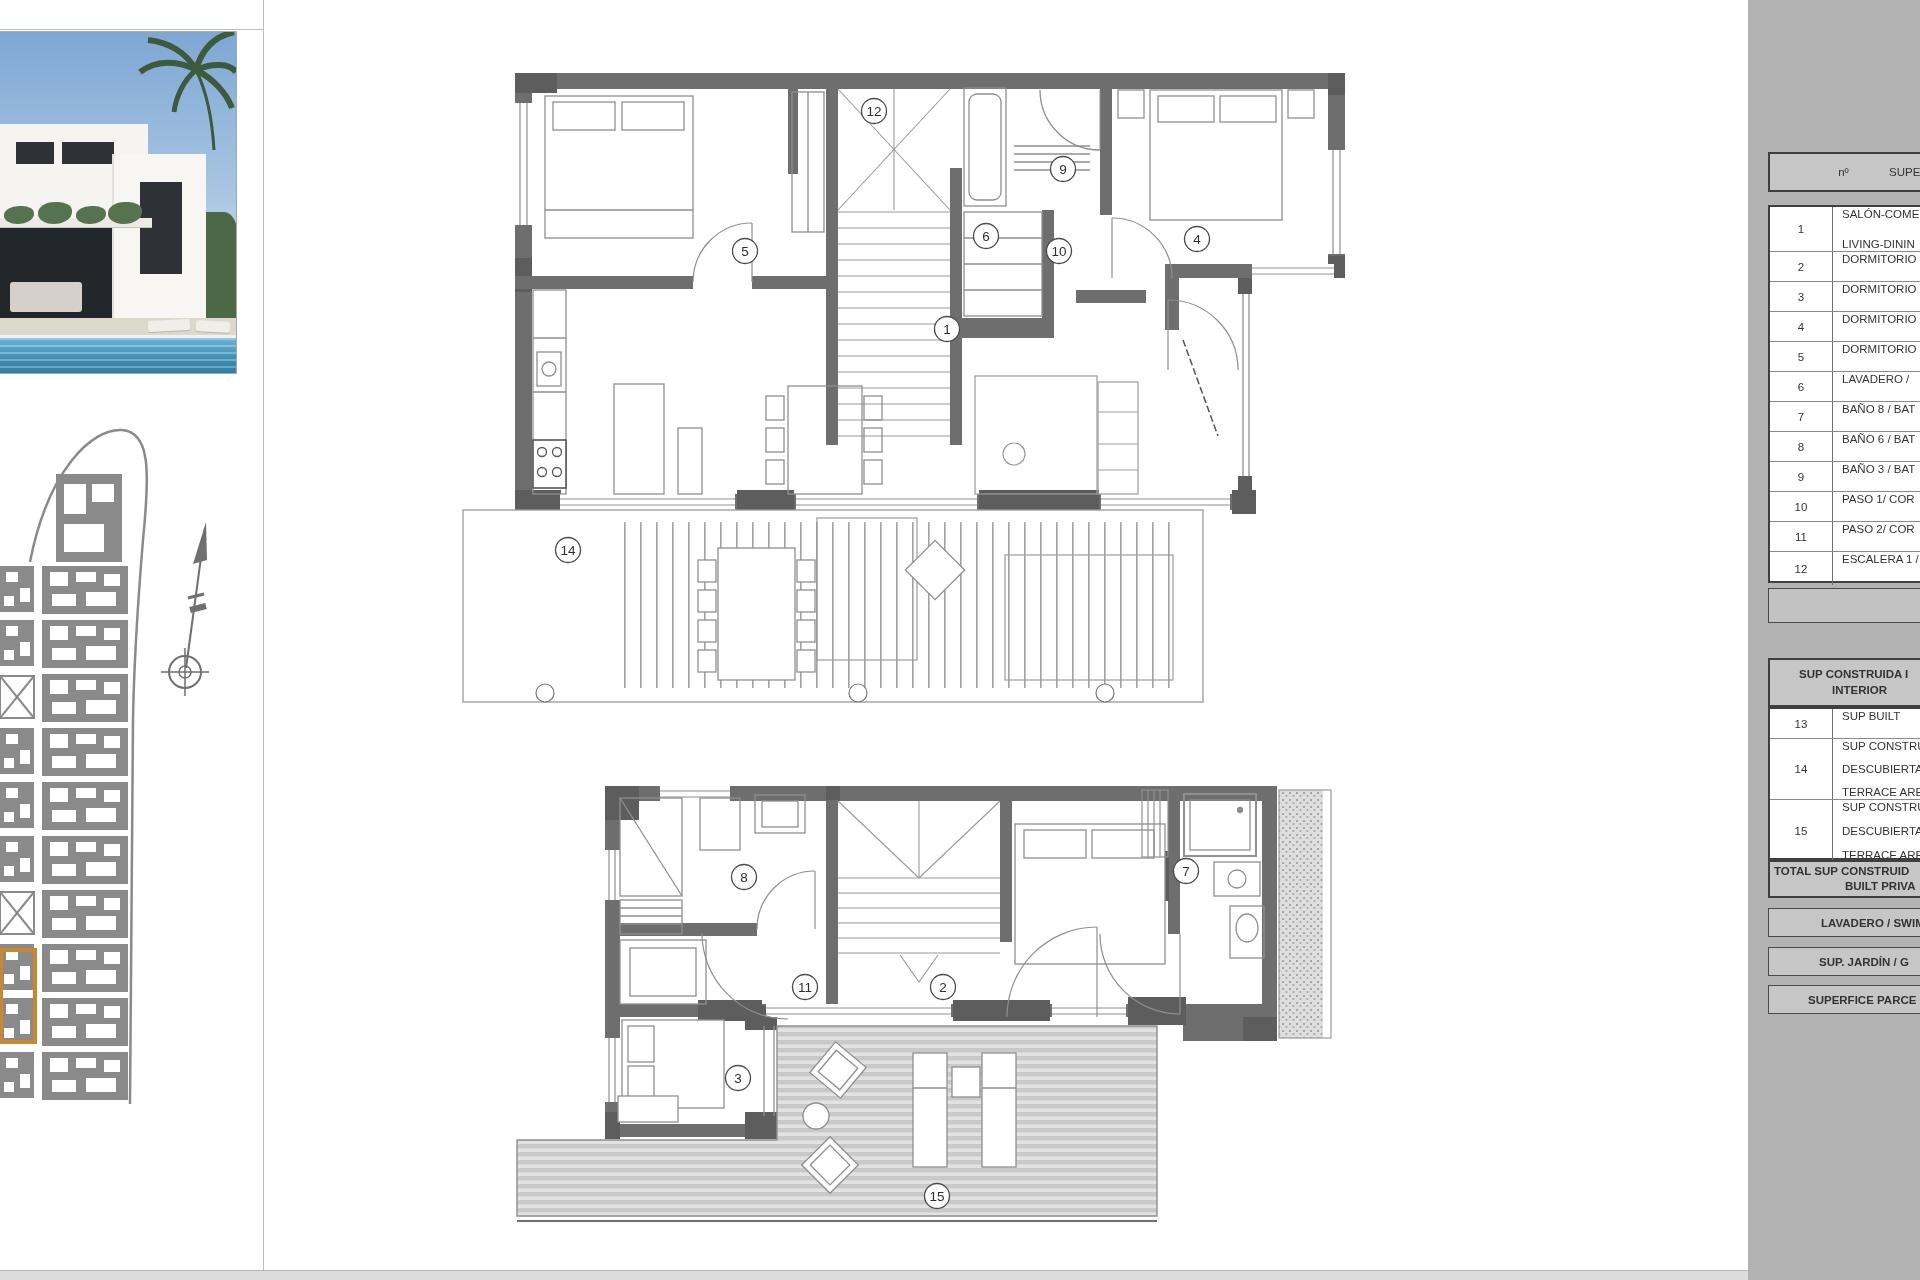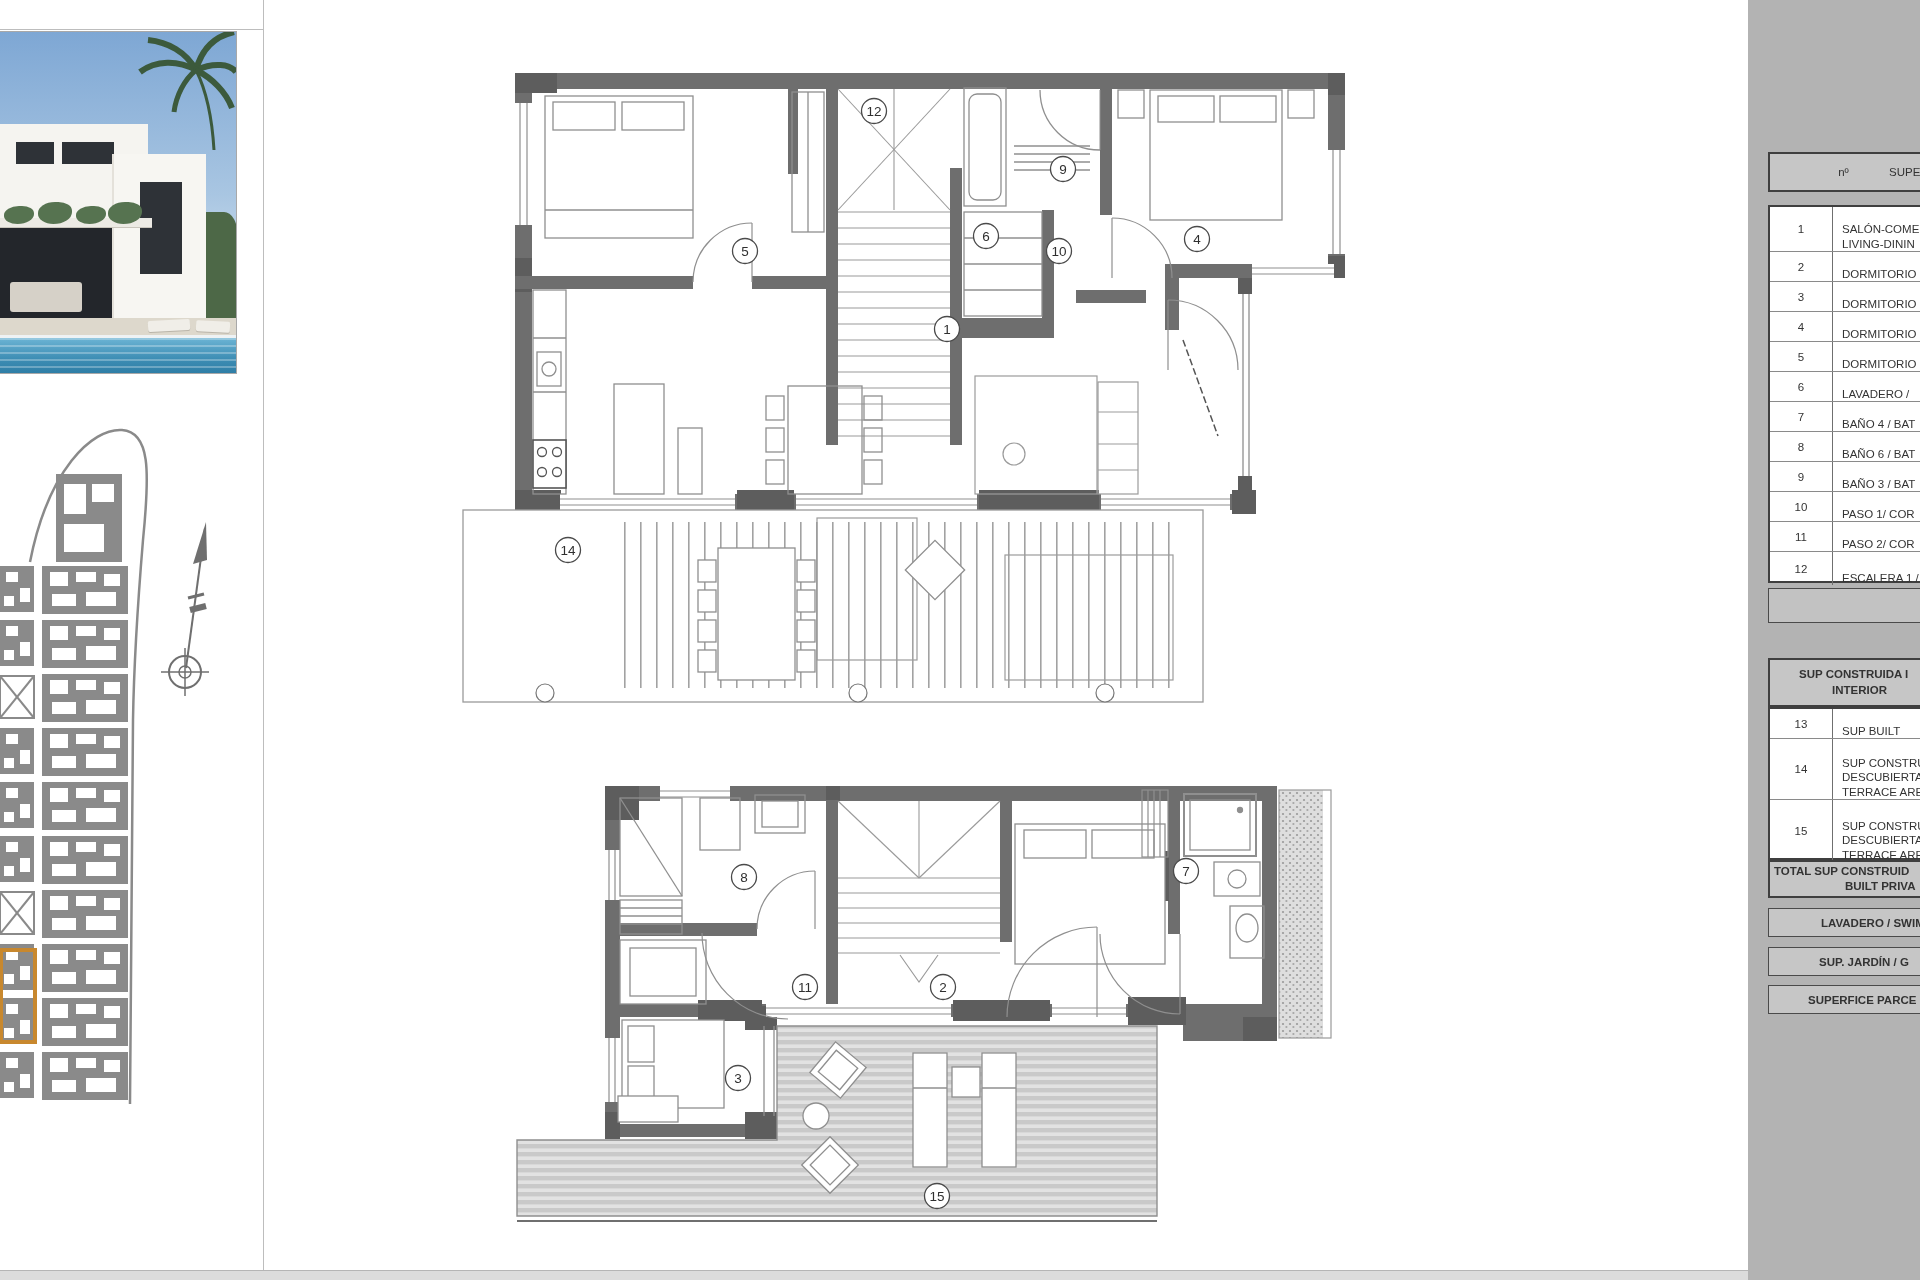--- a/index.html
+++ b/index.html
@@ -33,21 +33,21 @@
   
   .right-panel{position:absolute;left:1748px;top:0;width:172px;height:1280px;background:#b3b3b3;}
   .tbl{position:absolute;font-size:11.5px;color:#333;}
   .tbl-box{position:absolute;left:1768px;width:400px;background:#ffffff;border:2px solid #3f3f3f;box-sizing:border-box;}
   .tbl-gray{background:#c6c6c6;}
   .thead{display:flex;align-items:center;height:100%;}
   .thead .c1{width:63px;text-align:center;padding-left:42px;}
   .trow{display:flex;border-bottom:1px solid #8a8a8a;box-sizing:border-box;}
   .trow:last-child{border-bottom:none;}
   .tnum{width:63px;border-right:1px solid #6f6f6f;display:flex;align-items:center;justify-content:center;flex:none;box-sizing:border-box;}
-  .tlbl{padding-left:9px;display:flex;flex-direction:column;justify-content:flex-end;line-height:1.25;}
+  .tlbl{padding-left:9px;display:flex;flex-direction:column;justify-content:space-between;line-height:1.25;}
   .band{position:absolute;left:1768px;width:400px;background:#c2c2c2;border:1.5px solid #4a4a4a;box-sizing:border-box;}
   .footbox{position:absolute;left:1768px;width:400px;height:29px;background:#c6c6c6;border:1.5px solid #4a4a4a;
     box-sizing:border-box;display:flex;align-items:center;font-weight:700;font-size:11.5px;color:#333;}
   svg text{font-family:"Liberation Sans",sans-serif;}
 </style>
 </head>
 <body>
 
 <div id="stage">
 
@@ -614,21 +614,21 @@
     </div>
     <div class="trow" style="height:30px;">
       <div class="tnum">6</div>
       <div class="tlbl">
           <span>LAVADERO /</span>
         </div>
     </div>
     <div class="trow" style="height:30px;">
       <div class="tnum">7</div>
       <div class="tlbl">
-          <span>BAÑO 4 / BAT</span>
+          <span>BAÑO 8 / BAT</span>
         </div>
     </div>
     <div class="trow" style="height:30px;">
       <div class="tnum">8</div>
       <div class="tlbl">
           <span>BAÑO 6 / BAT</span>
         </div>
     </div>
     <div class="trow" style="height:30px;">
       <div class="tnum">9</div>

